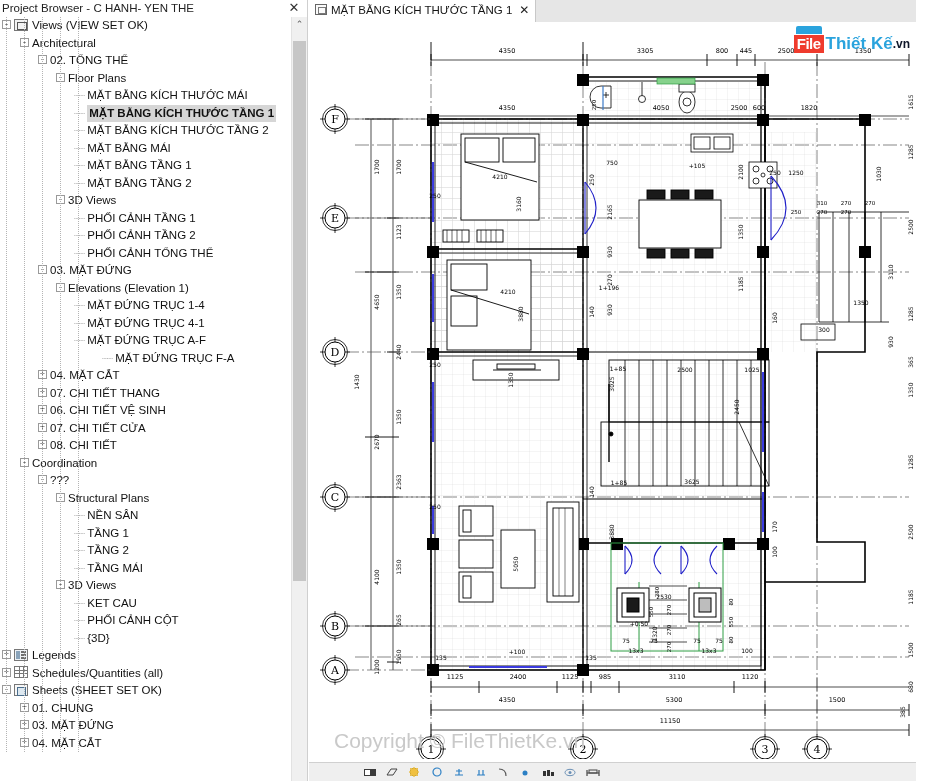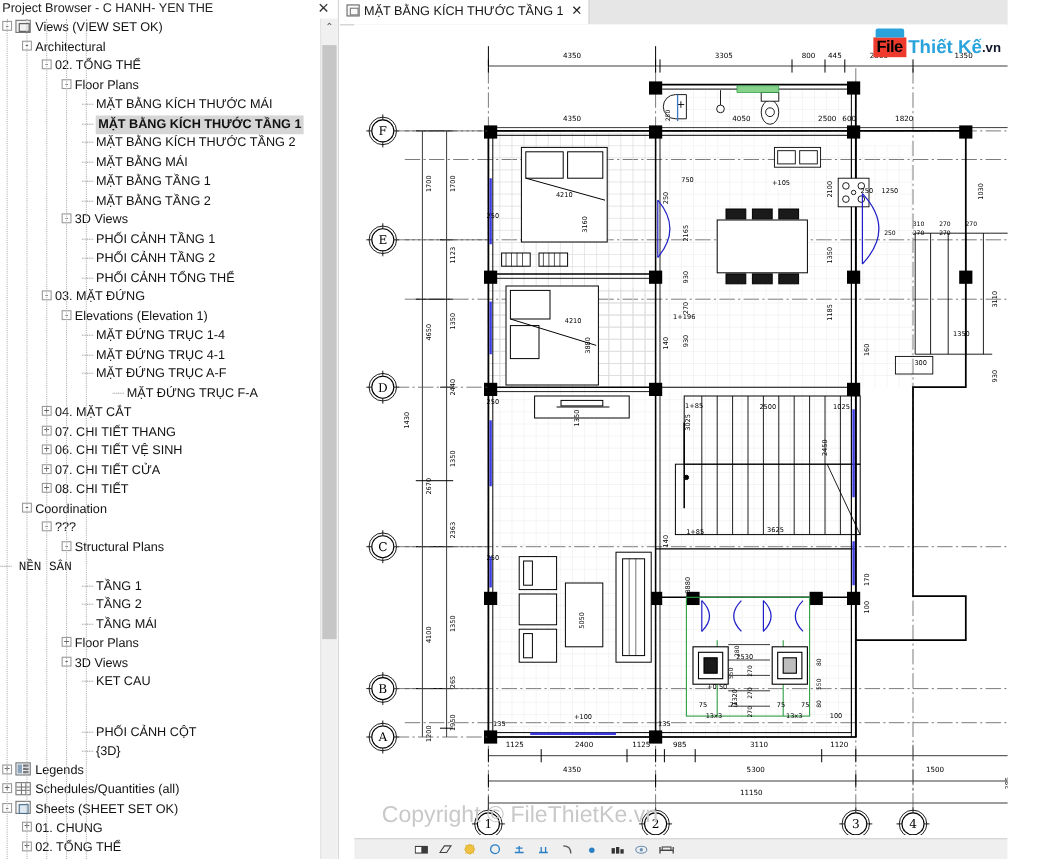--- a/index.html
+++ b/index.html
@@ -101,28 +101,27 @@
     display:inline-block;width:12px;height:11px;border:1px solid #666;
     background:#fafafa;vertical-align:middle;margin:-2px 4px 0 0;position:relative;
     box-sizing:border-box;
   }
   .vtab .tabico::after{content:"";position:absolute;left:2px;top:2px;width:6px;height:5px;border:1px solid #7a7a7a;}
   .vtab .tabclose{margin-left:7px;font-size:12px;color:#222;cursor:pointer;}
 
   #canvas{
     position:absolute;left:0;top:22px;right:0;bottom:0;background:#ffffff;
     overflow:hidden;
-    margin-left:13px;
   }
   #logo{
     position:absolute;right:6px;top:8px;height:26px;line-height:26px;
     white-space:nowrap;user-select:none;
   }
   #logo .lfile{
-    display:inline-block;background:#ef3b2d;color:#000000;font-weight:bold;
+    display:inline-block;background:#ef3b2d;color:#ffffff;font-weight:bold;
     font-size:15px;padding:0 3px;line-height:18px;vertical-align:middle;
     font-family:"Liberation Sans",sans-serif;letter-spacing:-0.5px;
   }
   #logo .ltk{
     display:inline-block;color:#2aa3dd;font-weight:bold;font-size:17px;
     vertical-align:middle;margin-left:2px;font-family:"Liberation Sans",sans-serif;
   }
   #logo .lvn{
     display:inline-block;color:#0f172a;font-weight:bold;font-size:12px;
     vertical-align:middle;
@@ -179,34 +178,32 @@
           <div class="row" style="padding-left: 74px;"><span class="dash">┈┈</span> <span class="lbl">MẶT ĐỨNG TRỤC A-F</span></div>
           <div class="row" style="padding-left: 74px; margin-left: 28px;"><span class="dash">┈┈</span> <span class="lbl">MẶT ĐỨNG TRỤC F-A</span></div>
           <div class="row" style="padding-left: 38px;"><span class="exp">+</span><span class="lbl">04. MẶT CẮT</span></div>
           <div class="row" style="padding-left: 38px;"><span class="exp">+</span><span class="lbl">07. CHI TIẾT THANG</span></div>
           <div class="row" style="padding-left: 38px;"><span class="exp">+</span><span class="lbl">06. CHI TIẾT VỆ SINH</span></div>
           <div class="row" style="padding-left: 38px;"><span class="exp">+</span><span class="lbl">07. CHI TIẾT CỬA</span></div>
           <div class="row" style="padding-left: 38px;"><span class="exp">+</span><span class="lbl">08. CHI TIẾT</span></div>
           <div class="row" style="padding-left: 20px;"><span class="exp">-</span><span class="lbl">Coordination</span></div>
           <div class="row" style="padding-left: 38px;"><span class="exp">-</span><span class="lbl">???</span></div>
           <div class="row" style="padding-left: 56px;"><span class="exp">-</span><span class="lbl">Structural Plans</span></div>
-          <div class="row" style=" font-family: Liberation Mono, monospace;"><span class="dash">┈┈</span> <span class="lbl">NỀN SÂN</span></div>
+          <div class="row" style="padding-left: 74px;"><span class="dash">┈┈</span> <span class="lbl">NỀN SÂN</span></div>
           <div class="row" style="padding-left: 74px;"><span class="dash">┈┈</span> <span class="lbl">TẦNG 1</span></div>
           <div class="row" style="padding-left: 74px;"><span class="dash">┈┈</span> <span class="lbl">TẦNG 2</span></div>
           <div class="row" style="padding-left: 74px;"><span class="dash">┈┈</span> <span class="lbl">TẦNG MÁI</span></div>
-          <div class="row" style="padding-left: 56px;"><span class="exp">+</span><span class="lbl">Floor Plans</span></div>
           <div class="row" style="padding-left: 56px;"><span class="exp">-</span><span class="lbl">3D Views</span></div>
           <div class="row" style="padding-left: 74px;"><span class="dash">┈┈</span> <span class="lbl">KET CAU</span></div>
-          <div class="row" style="padding-left: 74px; margin-top: 28px;"><span class="dash">┈┈</span> <span class="lbl">PHỐI CẢNH CỘT</span></div>
+          <div class="row" style="padding-left: 74px;"><span class="dash">┈┈</span> <span class="lbl">PHỐI CẢNH CỘT</span></div>
           <div class="row" style="padding-left: 74px;"><span class="dash">┈┈</span> <span class="lbl">{3D}</span></div>
           <div class="row" style="padding-left: 2px;"><span class="exp">+</span><span class="ico legends"></span><span class="lbl">Legends</span></div>
           <div class="row" style="padding-left: 2px;"><span class="exp">+</span><span class="ico sched"></span><span class="lbl">Schedules/Quantities (all)</span></div>
           <div class="row" style="padding-left: 2px;"><span class="exp">-</span><span class="ico sheets"></span><span class="lbl">Sheets (SHEET SET OK)</span></div>
           <div class="row" style="padding-left: 20px;"><span class="exp">+</span><span class="lbl">01. CHUNG</span></div>
-          <div class="row" style="padding-left: 20px;"><span class="exp">+</span><span class="lbl">02. TỔNG THỂ</span></div>
           <div class="row" style="padding-left: 20px;"><span class="exp">+</span><span class="lbl">03. MẶT ĐỨNG</span></div>
           <div class="row" style="padding-left: 20px;"><span class="exp">+</span><span class="lbl">04. MẶT CẮT</span></div>
           <div class="vline" style="left: 6px;"></div>
           <div class="vline" style="left: 24px;"></div>
           <div class="vline" style="left: 42px;"></div>
           <div class="vline" style="left: 60px;"></div>
           <div class="vline" style="left: 78px;"></div>
         </div>
     </div>
 

